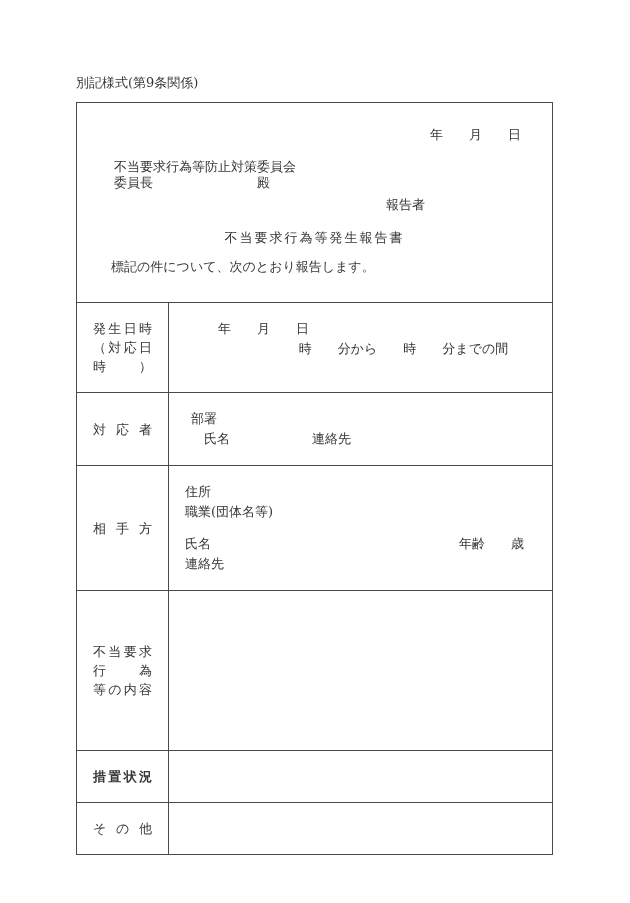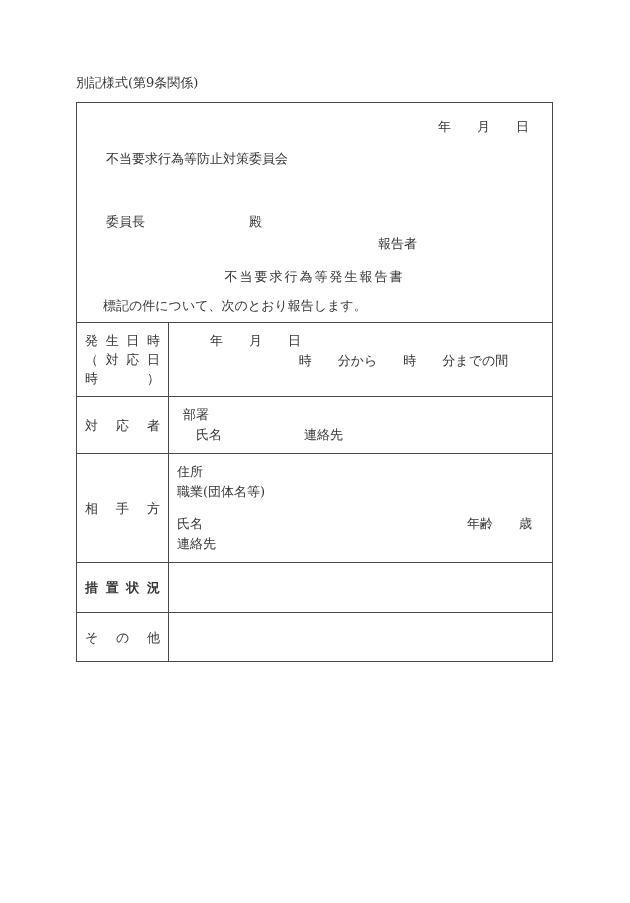--- a/index.html
+++ b/index.html
@@ -24,28 +24,28 @@
   table.form {
     position: absolute;
     left: 76px;
     top: 102px;
     width: 477px;
     border-collapse: collapse;
     table-layout: fixed;
   }
   table.form td {
     border: 1px solid #4a4a4a;
-    padding: 8px;
+    padding: 16px;
   }
   
   td.hdr {
     height: 167px;
     vertical-align: top;
   }
-  .h-line { line-height: 16px; margin-top: 47px; }
+  .h-line { line-height: 16px; }
   .h-date     { margin-top: 8px;  text-align: right; padding-right: 15px; }
   .h-committee{ margin-top: 16px; padding-left: 21px; }
   .h-chairman { padding-left: 21px; }
   .h-chairman .dono { margin-left: 104px; }
   .h-reporter { margin-top: 6px; padding-left: 293px; }
   .h-title    { margin-top: 17px; text-align: center; letter-spacing: 2px; }
   .h-intro    { margin-top: 13px; padding-left: 18px; }
   
   tr.r1 { height: 33px; }
   tr.r2 { height: 37px; }
@@ -134,20 +134,27 @@
       <div>住所</div>
       <div>職業(団体名等)</div>
       <div class="name-age-line">
         <span>氏名</span>
         <span class="age-right">年齢　　歳</span>
       </div>
       <div>連絡先</div>
     </td>
   </tr>
 
+  <tr class="r5">
+    <td class="lbl">
+      <div>不当要求行為</div>
+      <div>等の内容</div>
+    </td>
+    <td class="val"></td>
+  </tr>
 
   <tr class="r6">
     <td class="lbl">
       <div>措置状況</div>
     </td>
     <td class="val"></td>
   </tr>
 
   <tr class="r7">
     <td class="lbl">

